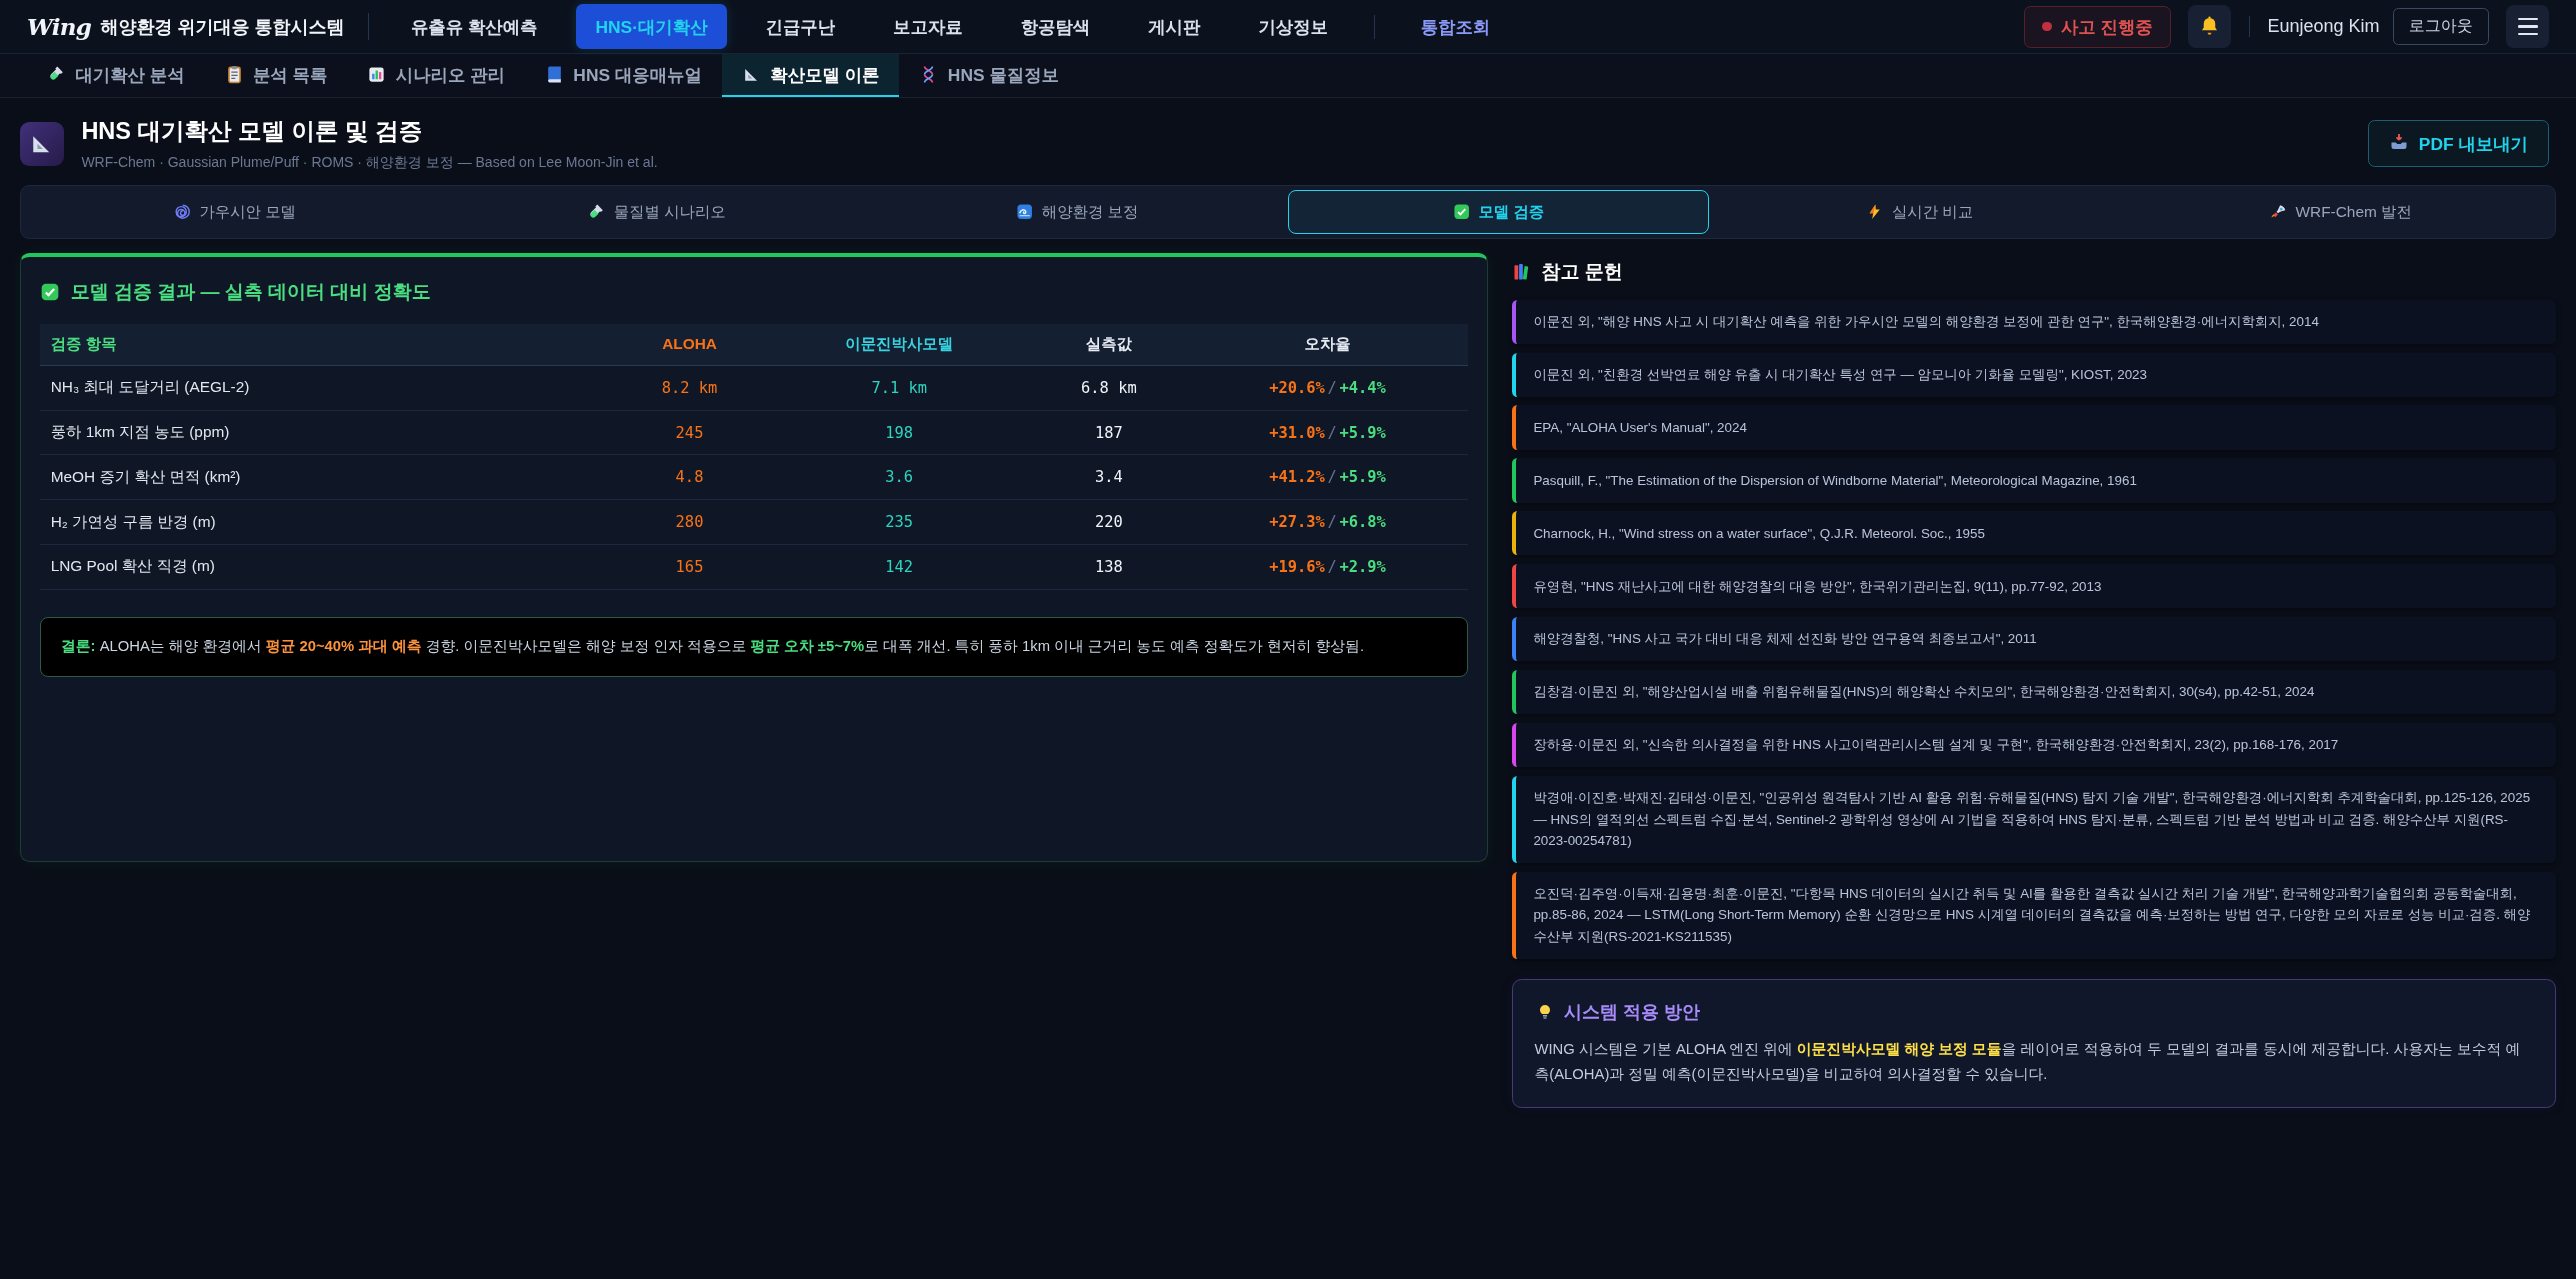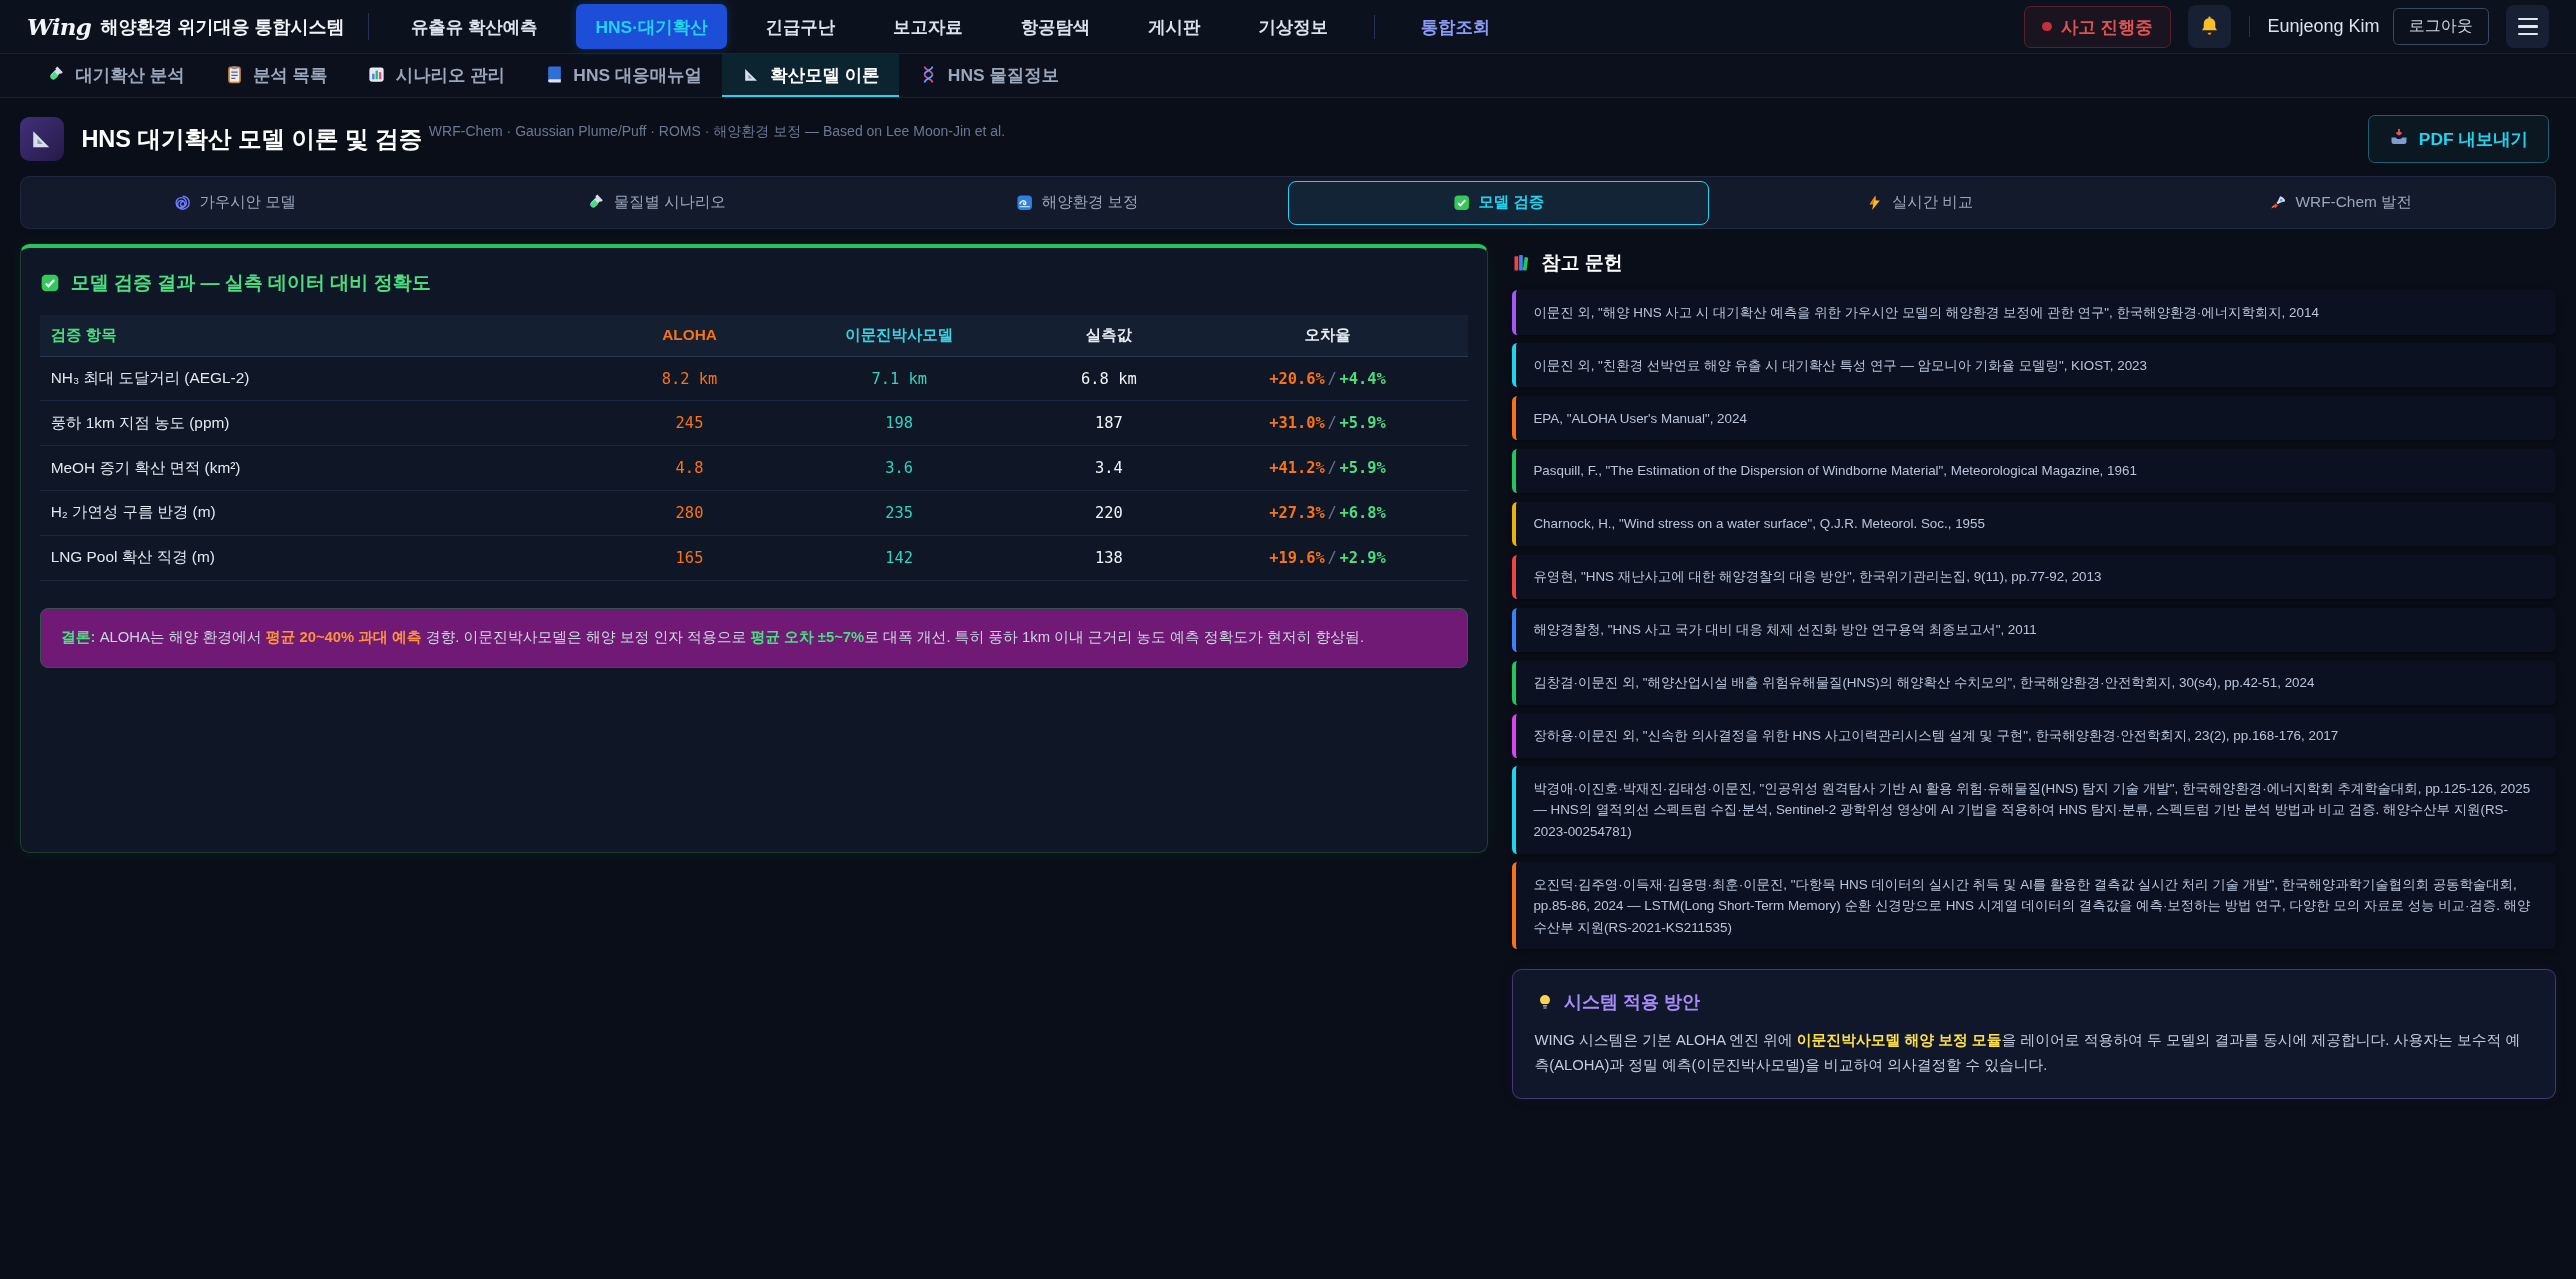--- a/index.html
+++ b/index.html
@@ -58,21 +58,21 @@
   }
   .subnav-item.active { background:#0c2330; color:#ffffff; border-bottom-color:#22d3ee; }
 
   
   .page-header { display:flex; align-items:center; gap:17.4px; padding:17.4px 27px 13.4px 20px; }
   .header-icon {
     width:44px; height:44px; border-radius:9.4px;
     background:linear-gradient(135deg,#41307a,#251b49);
     display:flex; align-items:center; justify-content:center;
   }
-  .header-titles { display:flex; flex-direction:row; gap:6.7px; }
+  .header-titles { display:flex; flex-direction:column; gap:6.7px; }
   .page-title { font-size:23.5px; font-weight:bold; color:#ffffff; }
   .page-subtitle { font-size:14px; color:#6b7893; }
   .pdf-btn {
     margin-left:auto; display:flex; align-items:flex-start; gap:9.4px;
     border:0.7px solid #1c5f72; border-radius:6.7px; background:rgba(34,211,238,.05);
     color:#22d3ee; font-size:17.4px; font-weight:bold; padding:10.7px 20px; cursor:pointer;
     font-family:"Liberation Sans", sans-serif; white-space:nowrap;
   }
 
   
@@ -108,21 +108,21 @@
   .val-table td.c-item { text-align:left; color:#e2e8f0; }
   .mono { font-family:"DejaVu Sans Mono", monospace; font-size:15.4px; }
   .v-aloha { color:#f97316; }
   .v-model { color:#2dd4bf; }
   .v-meas { color:#f1f5f9; }
   .v-err-a { color:#f97316; font-weight:bold; }
   .v-err-m { color:#4ade80; font-weight:bold; }
   .v-sep { color:#64748b; padding:0 2.7px; }
 
   .note-box {
-    margin-top:27px; background:#701a75; border:0.7px solid #2c5a45; border-radius:8px;
+    margin-top:27px; background:#000000; border:0.7px solid #2c5a45; border-radius:8px;
     padding:17.4px 20px; font-size:14.8px; color:#cbd5e1; line-height:1.6;
   }
   .gb { color:#4ade80; font-weight:bold; }
   .ob { color:#fb923c; font-weight:bold; }
   .cb { color:#fde047; font-weight:bold; }
 
   .right-col { flex:1; min-width:0; }
   .refs-title { display:flex; align-items:center; gap:9.4px; font-size:19px; font-weight:bold; color:#ffffff; margin:5.4px 0 14.8px 0; }
   .ref-item {
     background:#0b1120; border-left:4px solid var(--c,#64748b); border-radius:5.4px;

